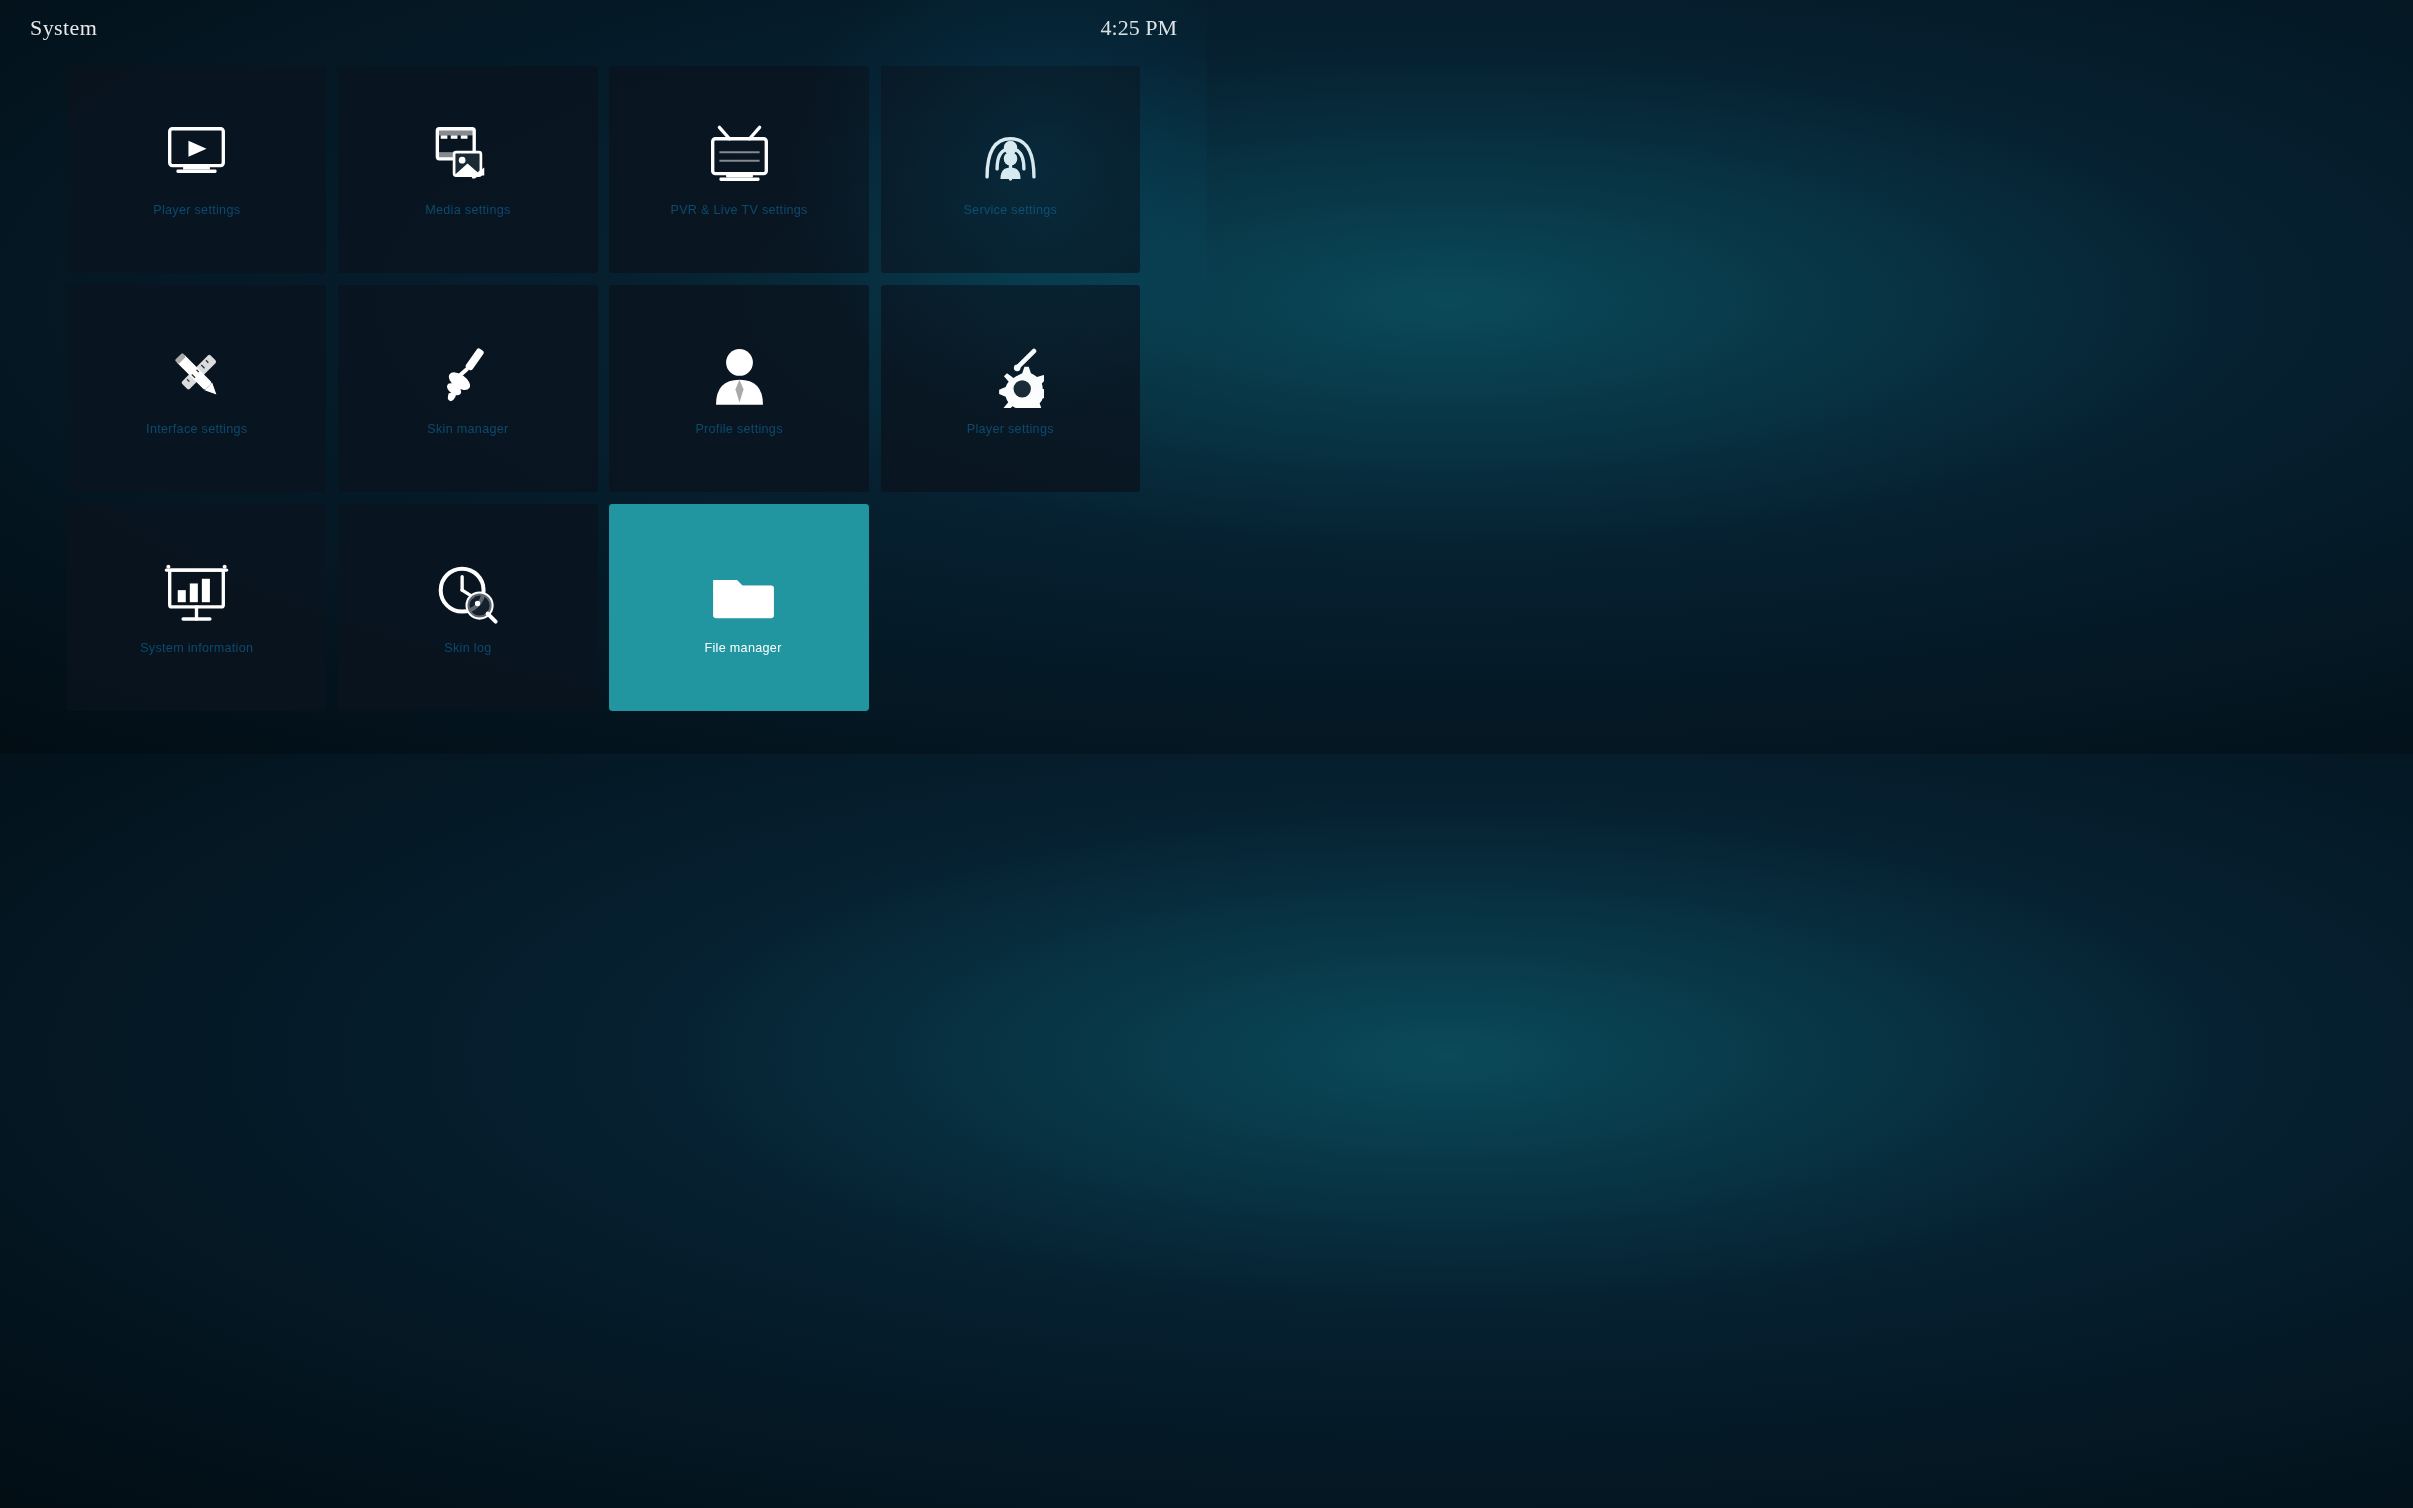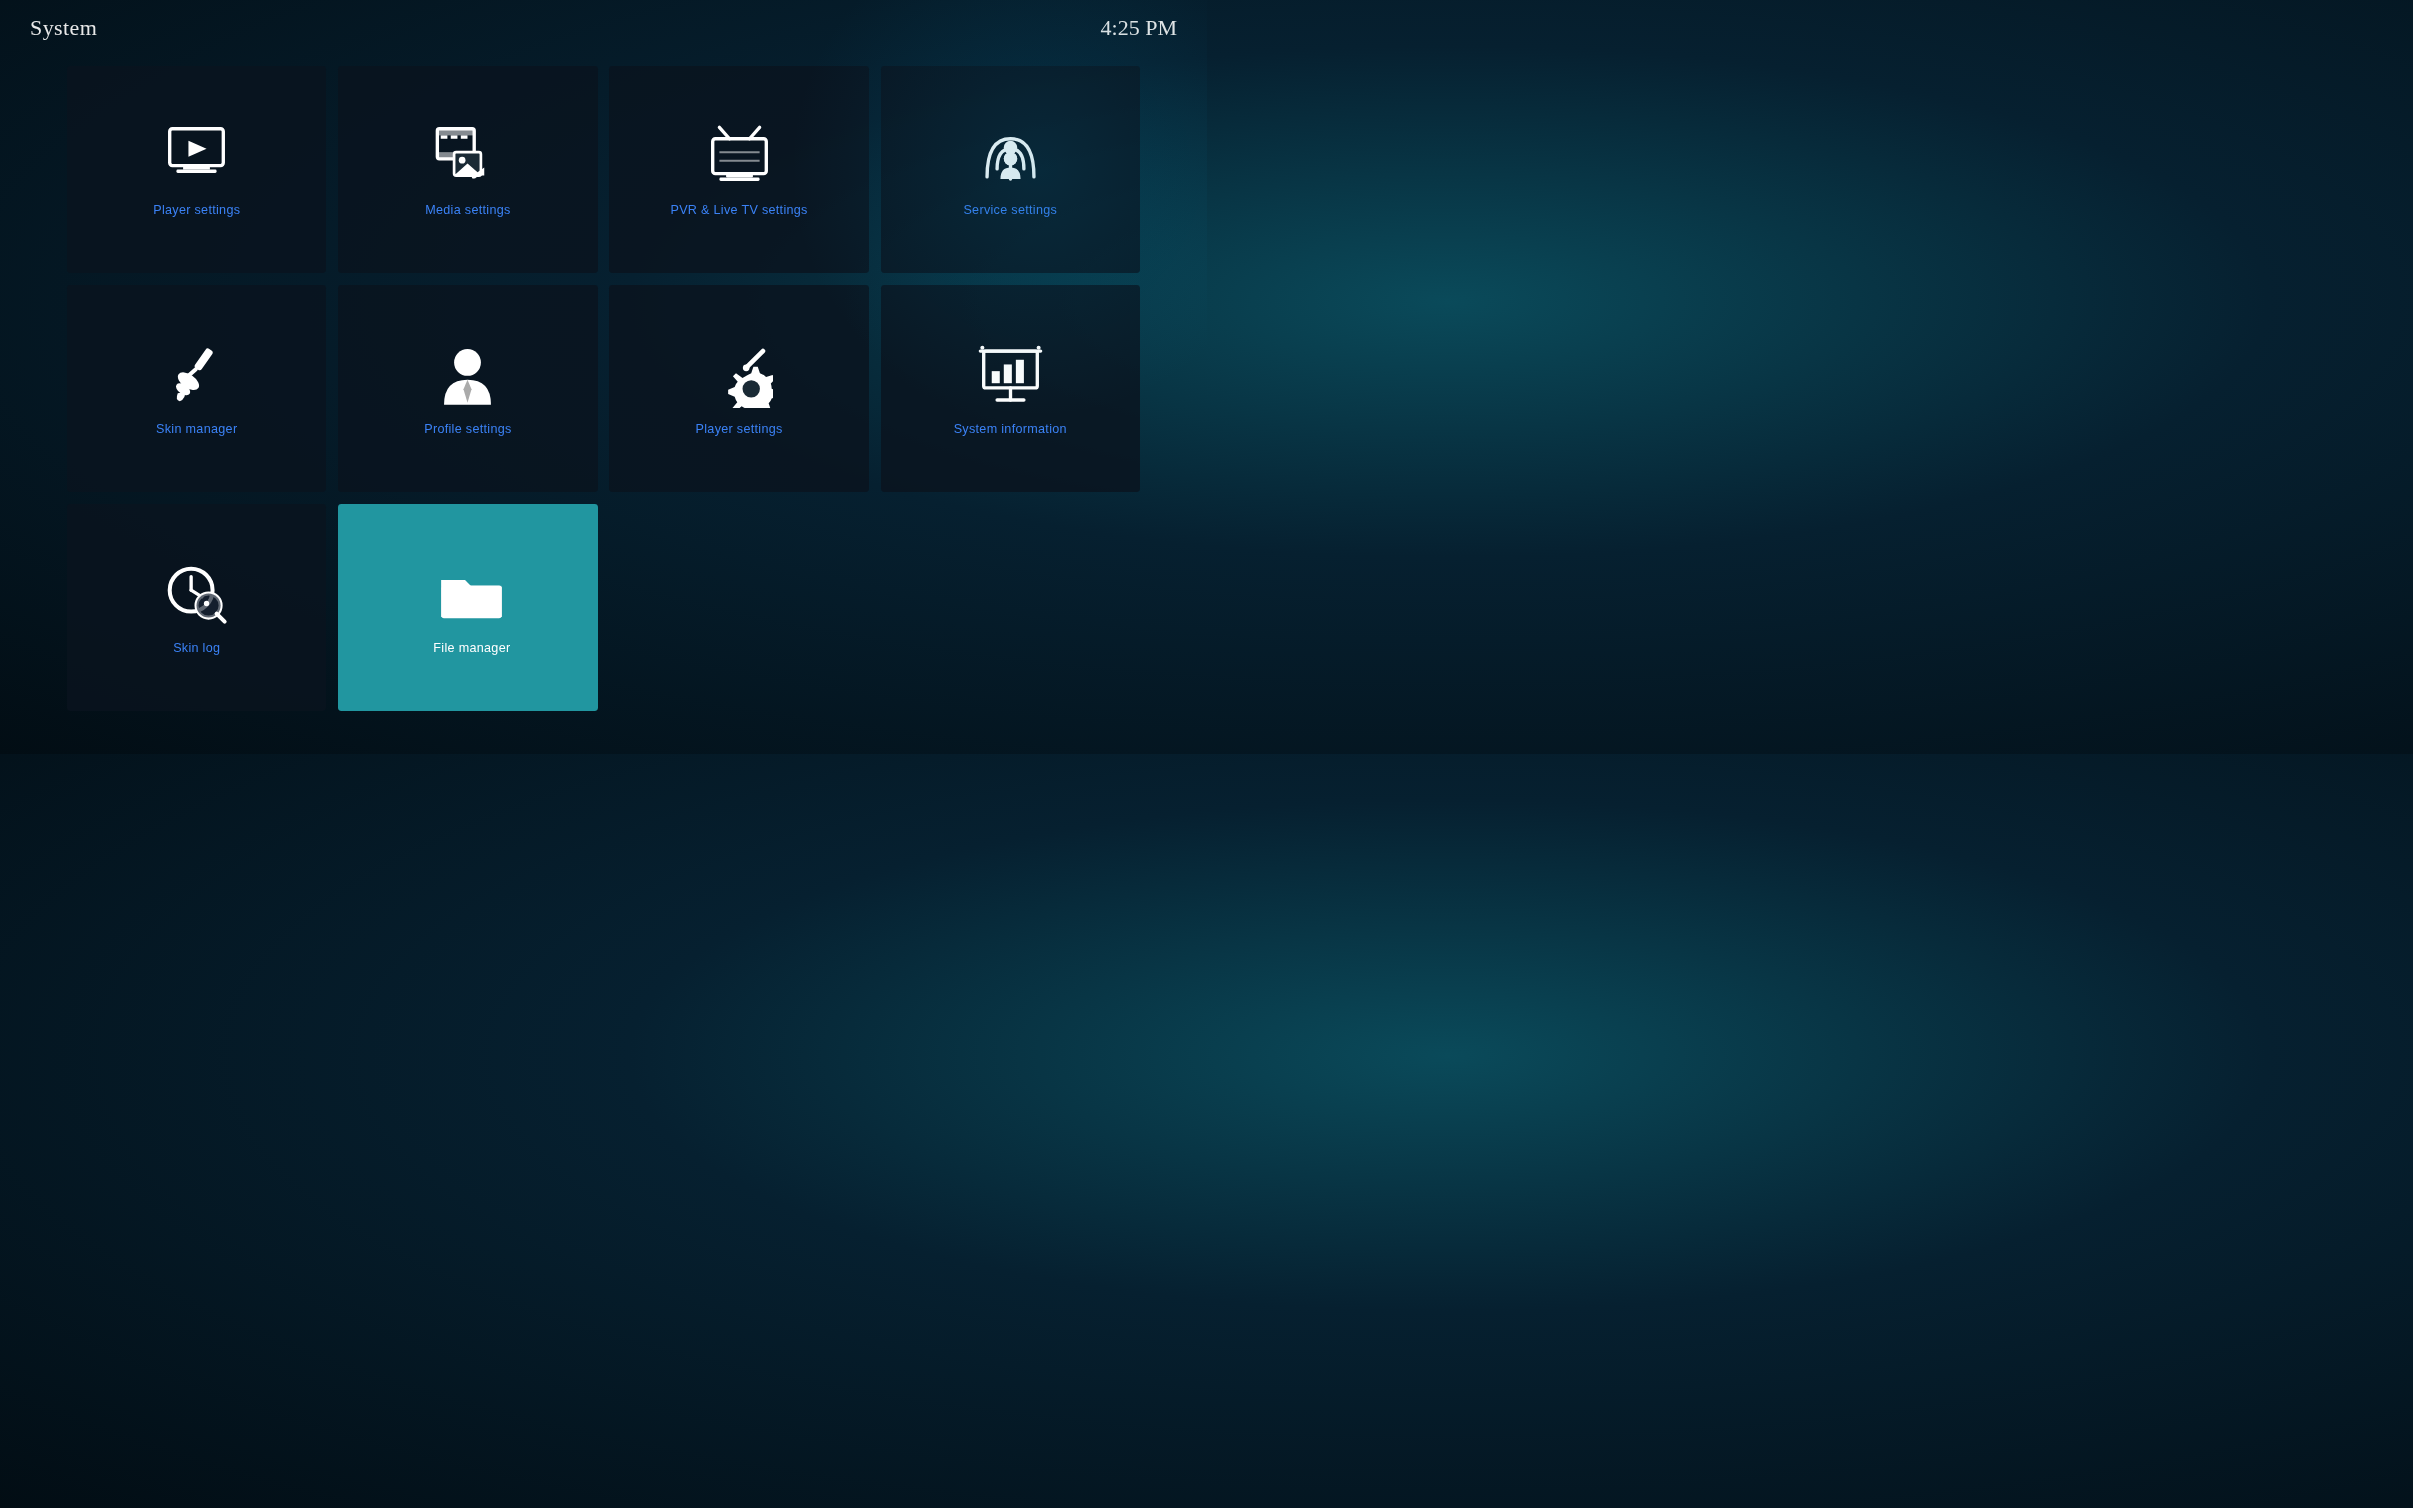--- a/index.html
+++ b/index.html
@@ -83,21 +83,21 @@
 
     .grid-item .icon svg {
       width: 100%;
       height: 100%;
       fill: #fff;
     }
 
     .grid-item .label {
       font-size: 12.6px;
       font-weight: 300;
-      color: #3b82f6;
+      color: #0c4a6e;
       text-align: center;
       letter-spacing: 0.3px;
     }
 
     .grid-item.active .label {
       color: #fff;
     }
   </style>
 </head>
 <body>
@@ -178,20 +178,42 @@
 
         <circle cx="50" cy="55" r="10" fill="#fff"></circle>
         <path d="M 35 85 Q 35 68 50 68 Q 65 68 65 85 Z" fill="#fff"></path>
 
         <circle cx="50" cy="38" r="10" fill="#fff"></circle>
       </svg>
     </div>
     <span class="label">Service settings</span>
   </div>
 
+  <div class="grid-item">
+    <div class="icon">
+      <svg viewBox="0 0 100 100" xmlns="http://www.w3.org/2000/svg">
+
+        <g transform="rotate(-45, 50, 50)">
+          <rect x="42" y="15" width="16" height="60" rx="3" fill="#fff"></rect>
+          <polygon points="42,75 58,75 50,92" fill="#fff"></polygon>
+          <rect x="42" y="12" width="16" height="8" rx="2" fill="#aaa"></rect>
+        </g>
+
+        <g transform="rotate(45, 50, 50)">
+          <rect x="42" y="15" width="16" height="60" rx="3" fill="#fff" opacity="0.85"></rect>
+          <line x1="45" y1="25" x2="50" y2="25" stroke="#333" stroke-width="2"></line>
+          <line x1="45" y1="35" x2="52" y2="35" stroke="#333" stroke-width="2"></line>
+          <line x1="45" y1="45" x2="50" y2="45" stroke="#333" stroke-width="2"></line>
+          <line x1="45" y1="55" x2="52" y2="55" stroke="#333" stroke-width="2"></line>
+          <line x1="45" y1="65" x2="50" y2="65" stroke="#333" stroke-width="2"></line>
+        </g>
+      </svg>
+    </div>
+    <span class="label">Interface settings</span>
+  </div>
 
   <div class="grid-item">
     <div class="icon">
       <svg viewBox="0 0 100 100" xmlns="http://www.w3.org/2000/svg">
 
         <rect x="55" y="10" width="12" height="35" rx="4" fill="#fff" transform="rotate(35,61,27)"></rect>
         <ellipse cx="38" cy="60" rx="18" ry="10" fill="#fff" transform="rotate(35,38,60)"></ellipse>
         <line x1="49" y1="42" x2="38" y2="52" stroke="#fff" stroke-width="6" stroke-linecap="round"></line>
 
         <ellipse cx="30" cy="72" rx="12" ry="7" fill="#fff" transform="rotate(35,30,72)"></ellipse>

